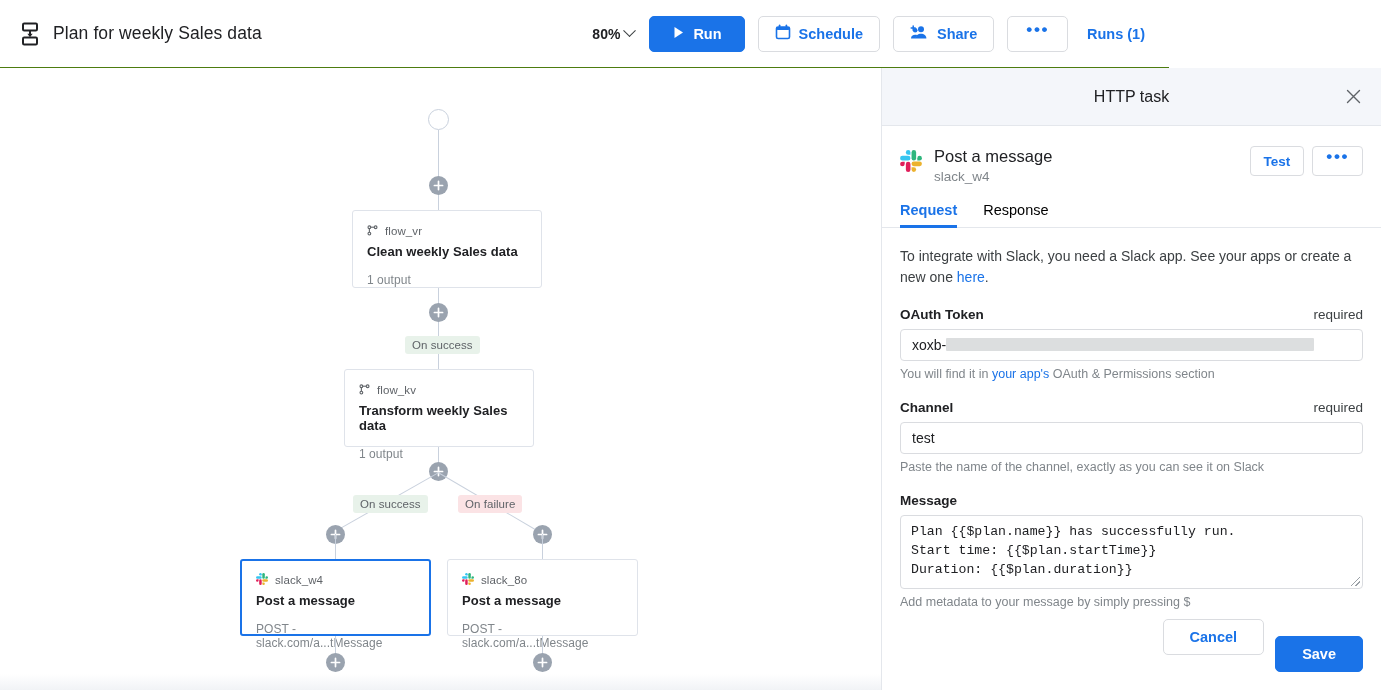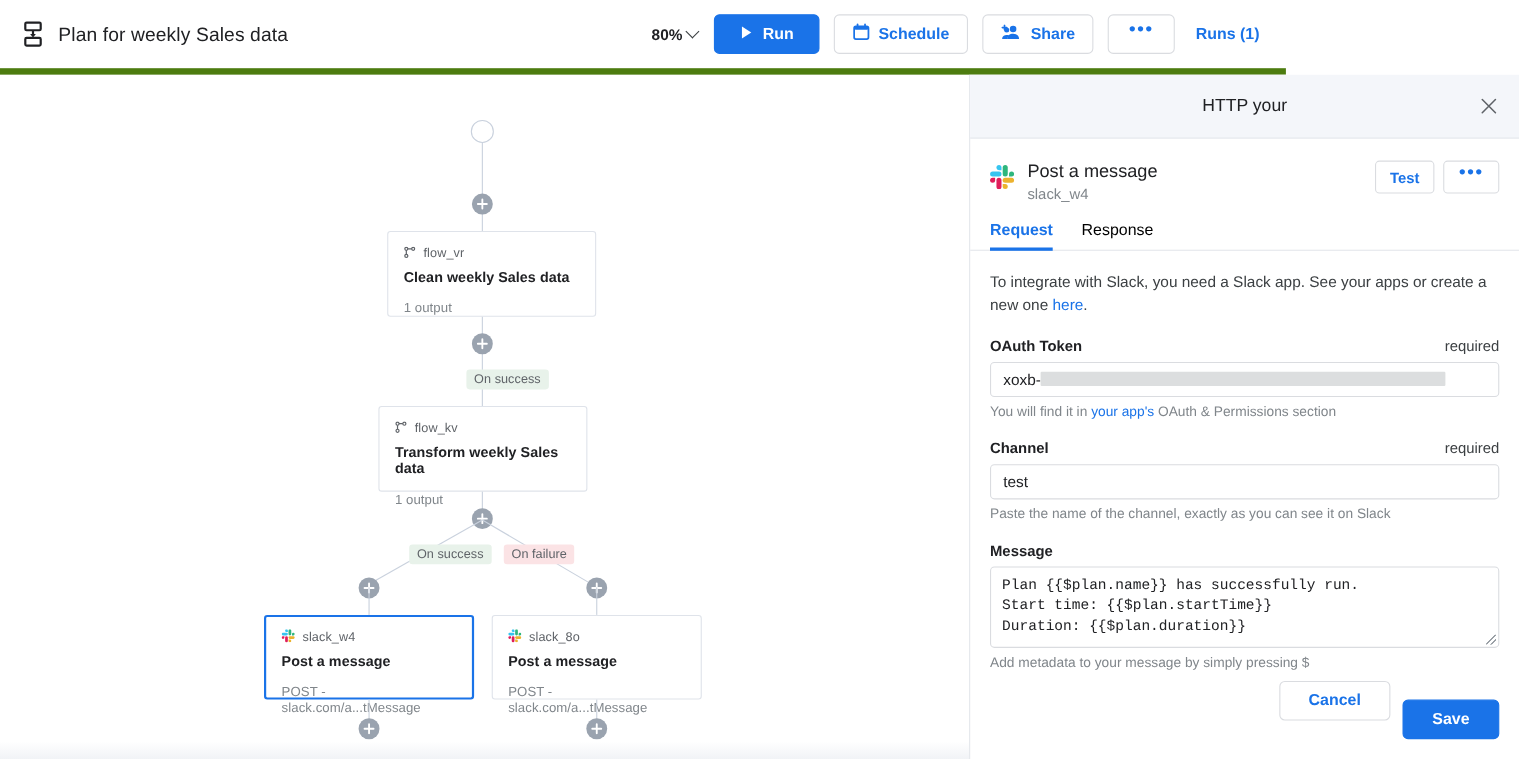--- a/index.html
+++ b/index.html
@@ -11,21 +11,21 @@
     font-family: "Liberation Sans", sans-serif;
     color: #202124;
     -webkit-font-smoothing: antialiased;
   }
 
   
   #topbar {
     position: absolute; left: 0; top: 0;
     width: 1169px; height: 68px;
     background: #ffffff;
-    border-bottom: 6px solid #4d7c0f;
+    border-bottom: 1px solid #4d7c0f;
     display: flex; align-items: center;
   }
   #plan-title-wrap {
     display: flex; align-items: center; gap: 12px;
     margin-left: 19px;
   }
   #plan-icon { width: 22px; height: 24px; flex: 0 0 auto; display: block; }
   #plan-title {
     font-size: 17.5px; color: #202124; letter-spacing: .1px;
     white-space: nowrap;
@@ -119,21 +119,21 @@
   .node-sub {
     font-size: 12px; color: #80868b; padding: 14px 14px 11px 14px;
     letter-spacing: .05px;
   }
   .node.selected .node-head { padding-top: 10px; }
 
   .edge-label {
     position: absolute; font-size: 11.5px; border-radius: 3px;
     padding: 3px 7px; white-space: nowrap; letter-spacing: .05px;
   }
-  .edge-success { background: #e8f2ea; color: #5f6368; margin-left: 19px; }
+  .edge-success { background: #e8f2ea; color: #5f6368; }
   .edge-failure { background: #fbe3e5; color: #5f6368; }
 
   
   #panel {
     position: absolute; left: 881px; top: 68px;
     width: 500px; height: 622px;
     background: #ffffff;
     border-left: 1px solid #e4e7ec;
     display: flex; flex-direction: column;
   }
@@ -431,21 +431,21 @@
   <div class="plus" style="left:533px; top:585px;">
     <svg width="11" height="11" viewBox="0 0 11 11">
         <path d="M5.5 1.4 V9.6 M1.4 5.5 H9.6" stroke="#fff" stroke-width="1.7" stroke-linecap="round"></path>
       </svg>
   </div>
 </div>
 
 <div id="panel">
 
   <div id="panel-header">
-    <span id="panel-header-title">HTTP your</span>
+    <span id="panel-header-title">HTTP task</span>
     <span id="panel-close">
       <svg width="15" height="15" viewBox="0 0 15 15">
         <path d="M1.5 1.5 L13.5 13.5 M13.5 1.5 L1.5 13.5" stroke="#5f6368" stroke-width="1.4" stroke-linecap="round"></path>
       </svg>
     </span>
   </div>
 
   <div id="panel-task">
     <span id="task-slack-icon">
       <svg width="22" height="22" viewBox="0 0 24 24">

